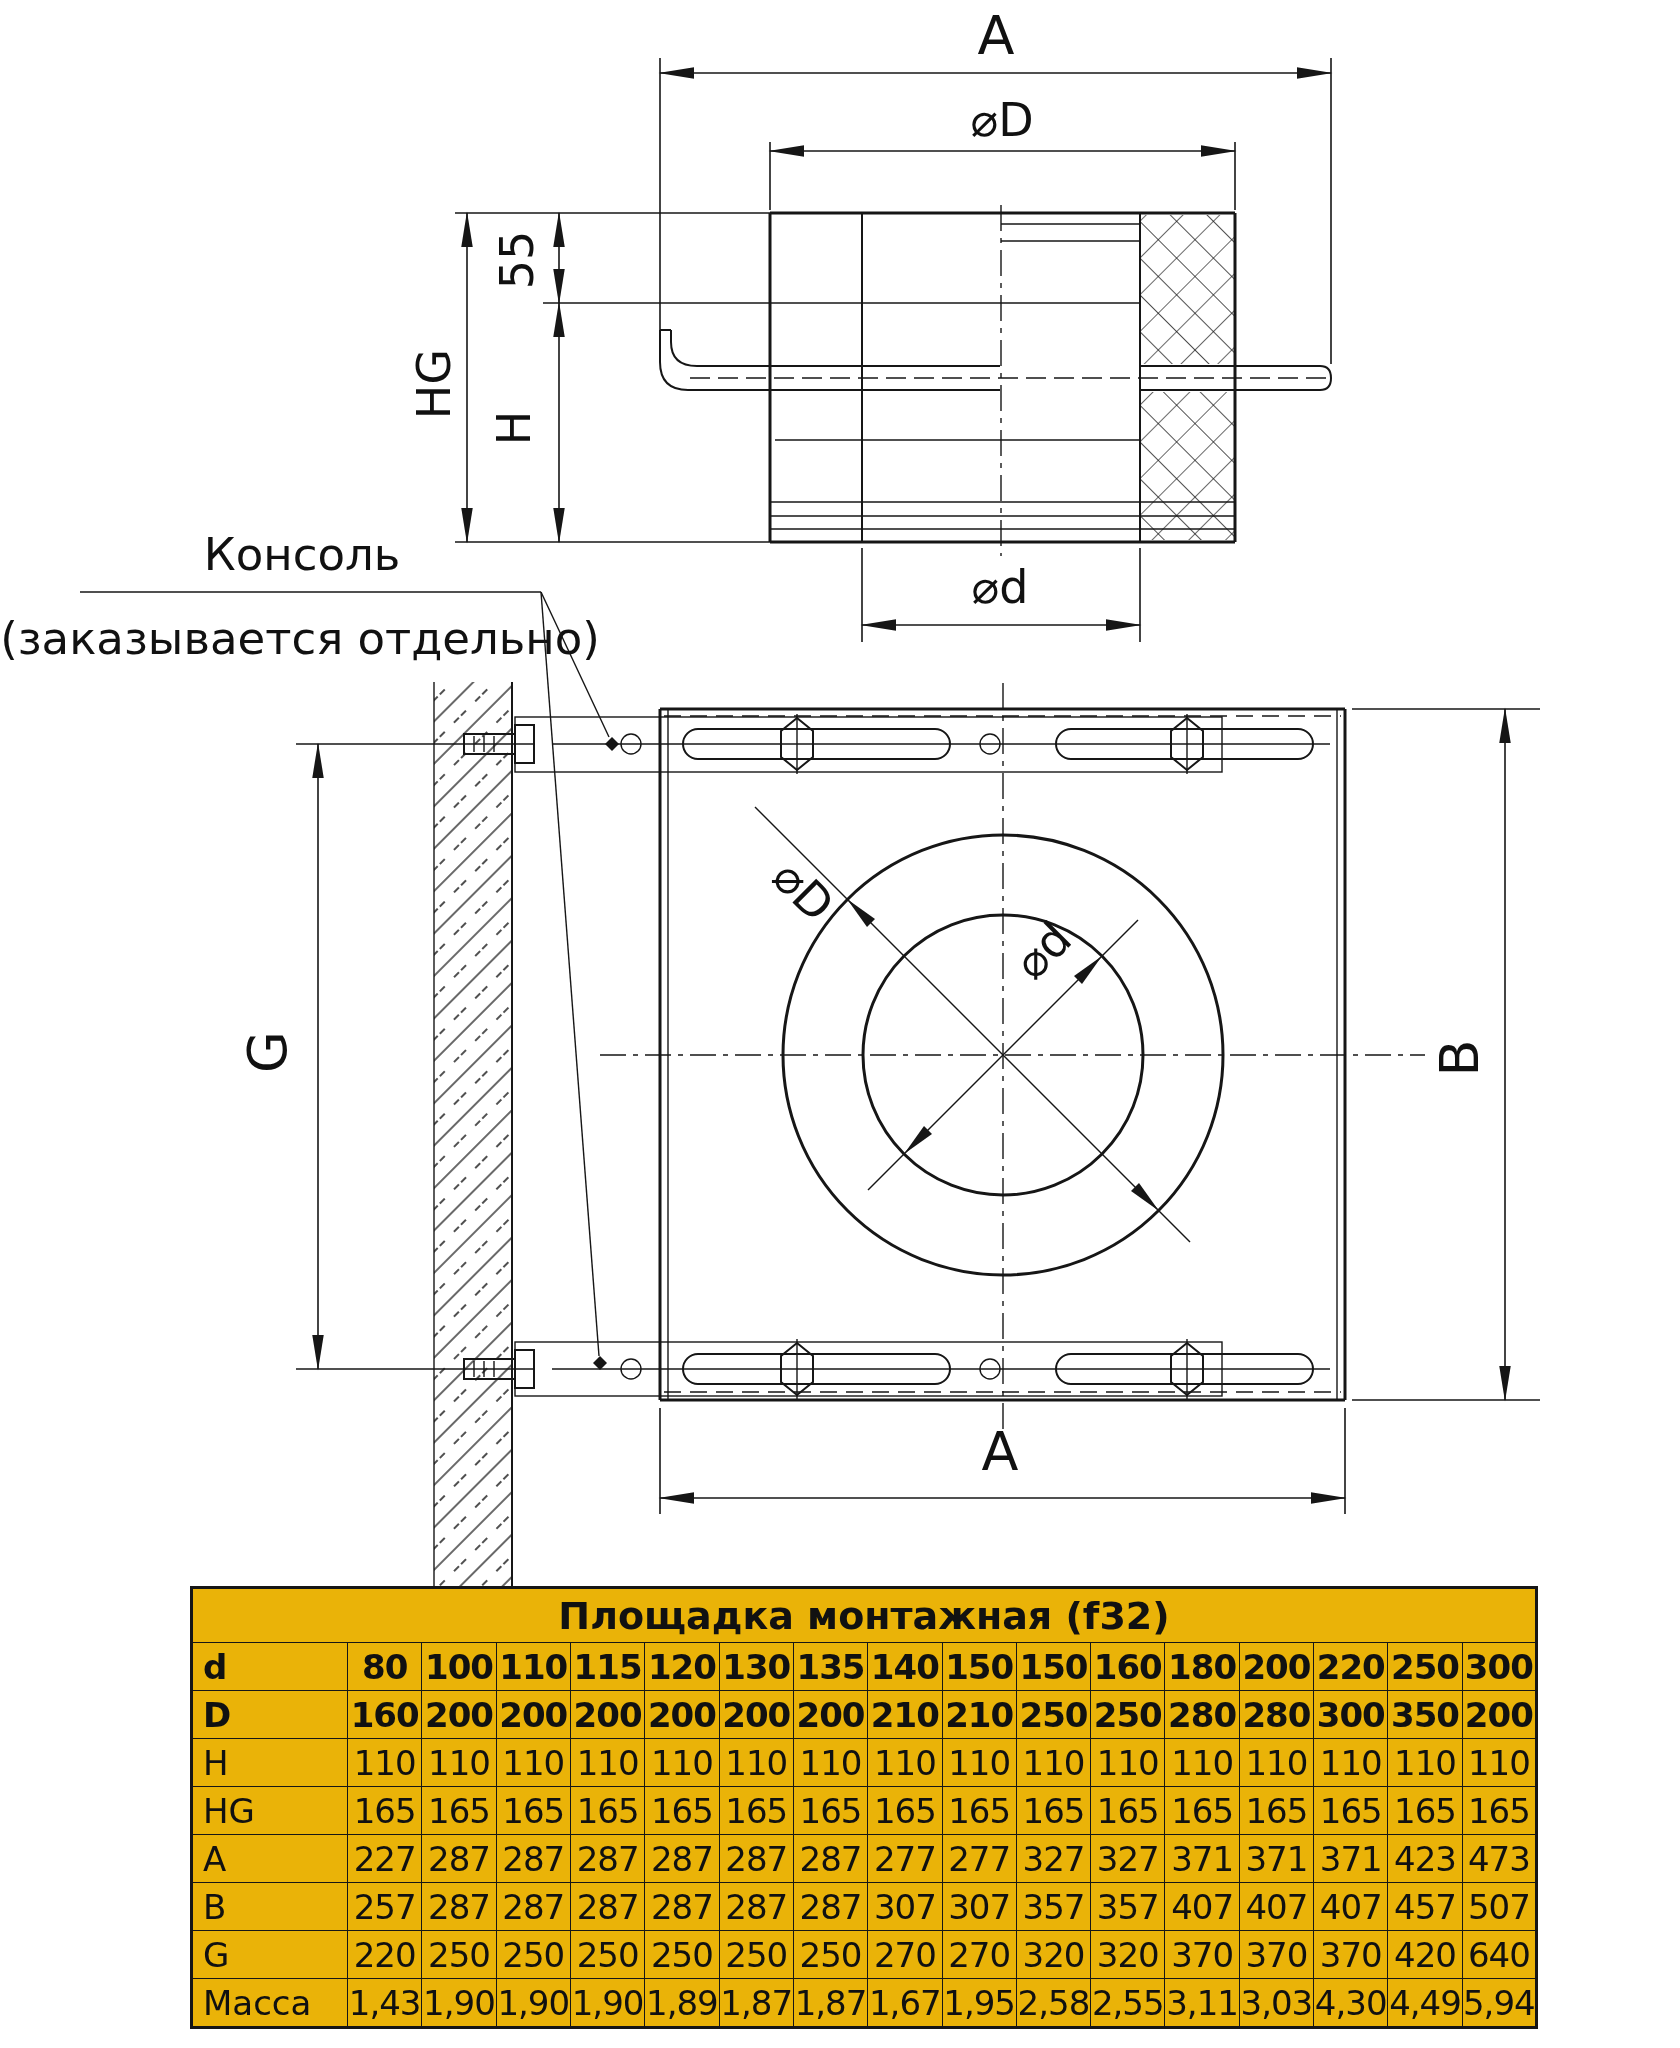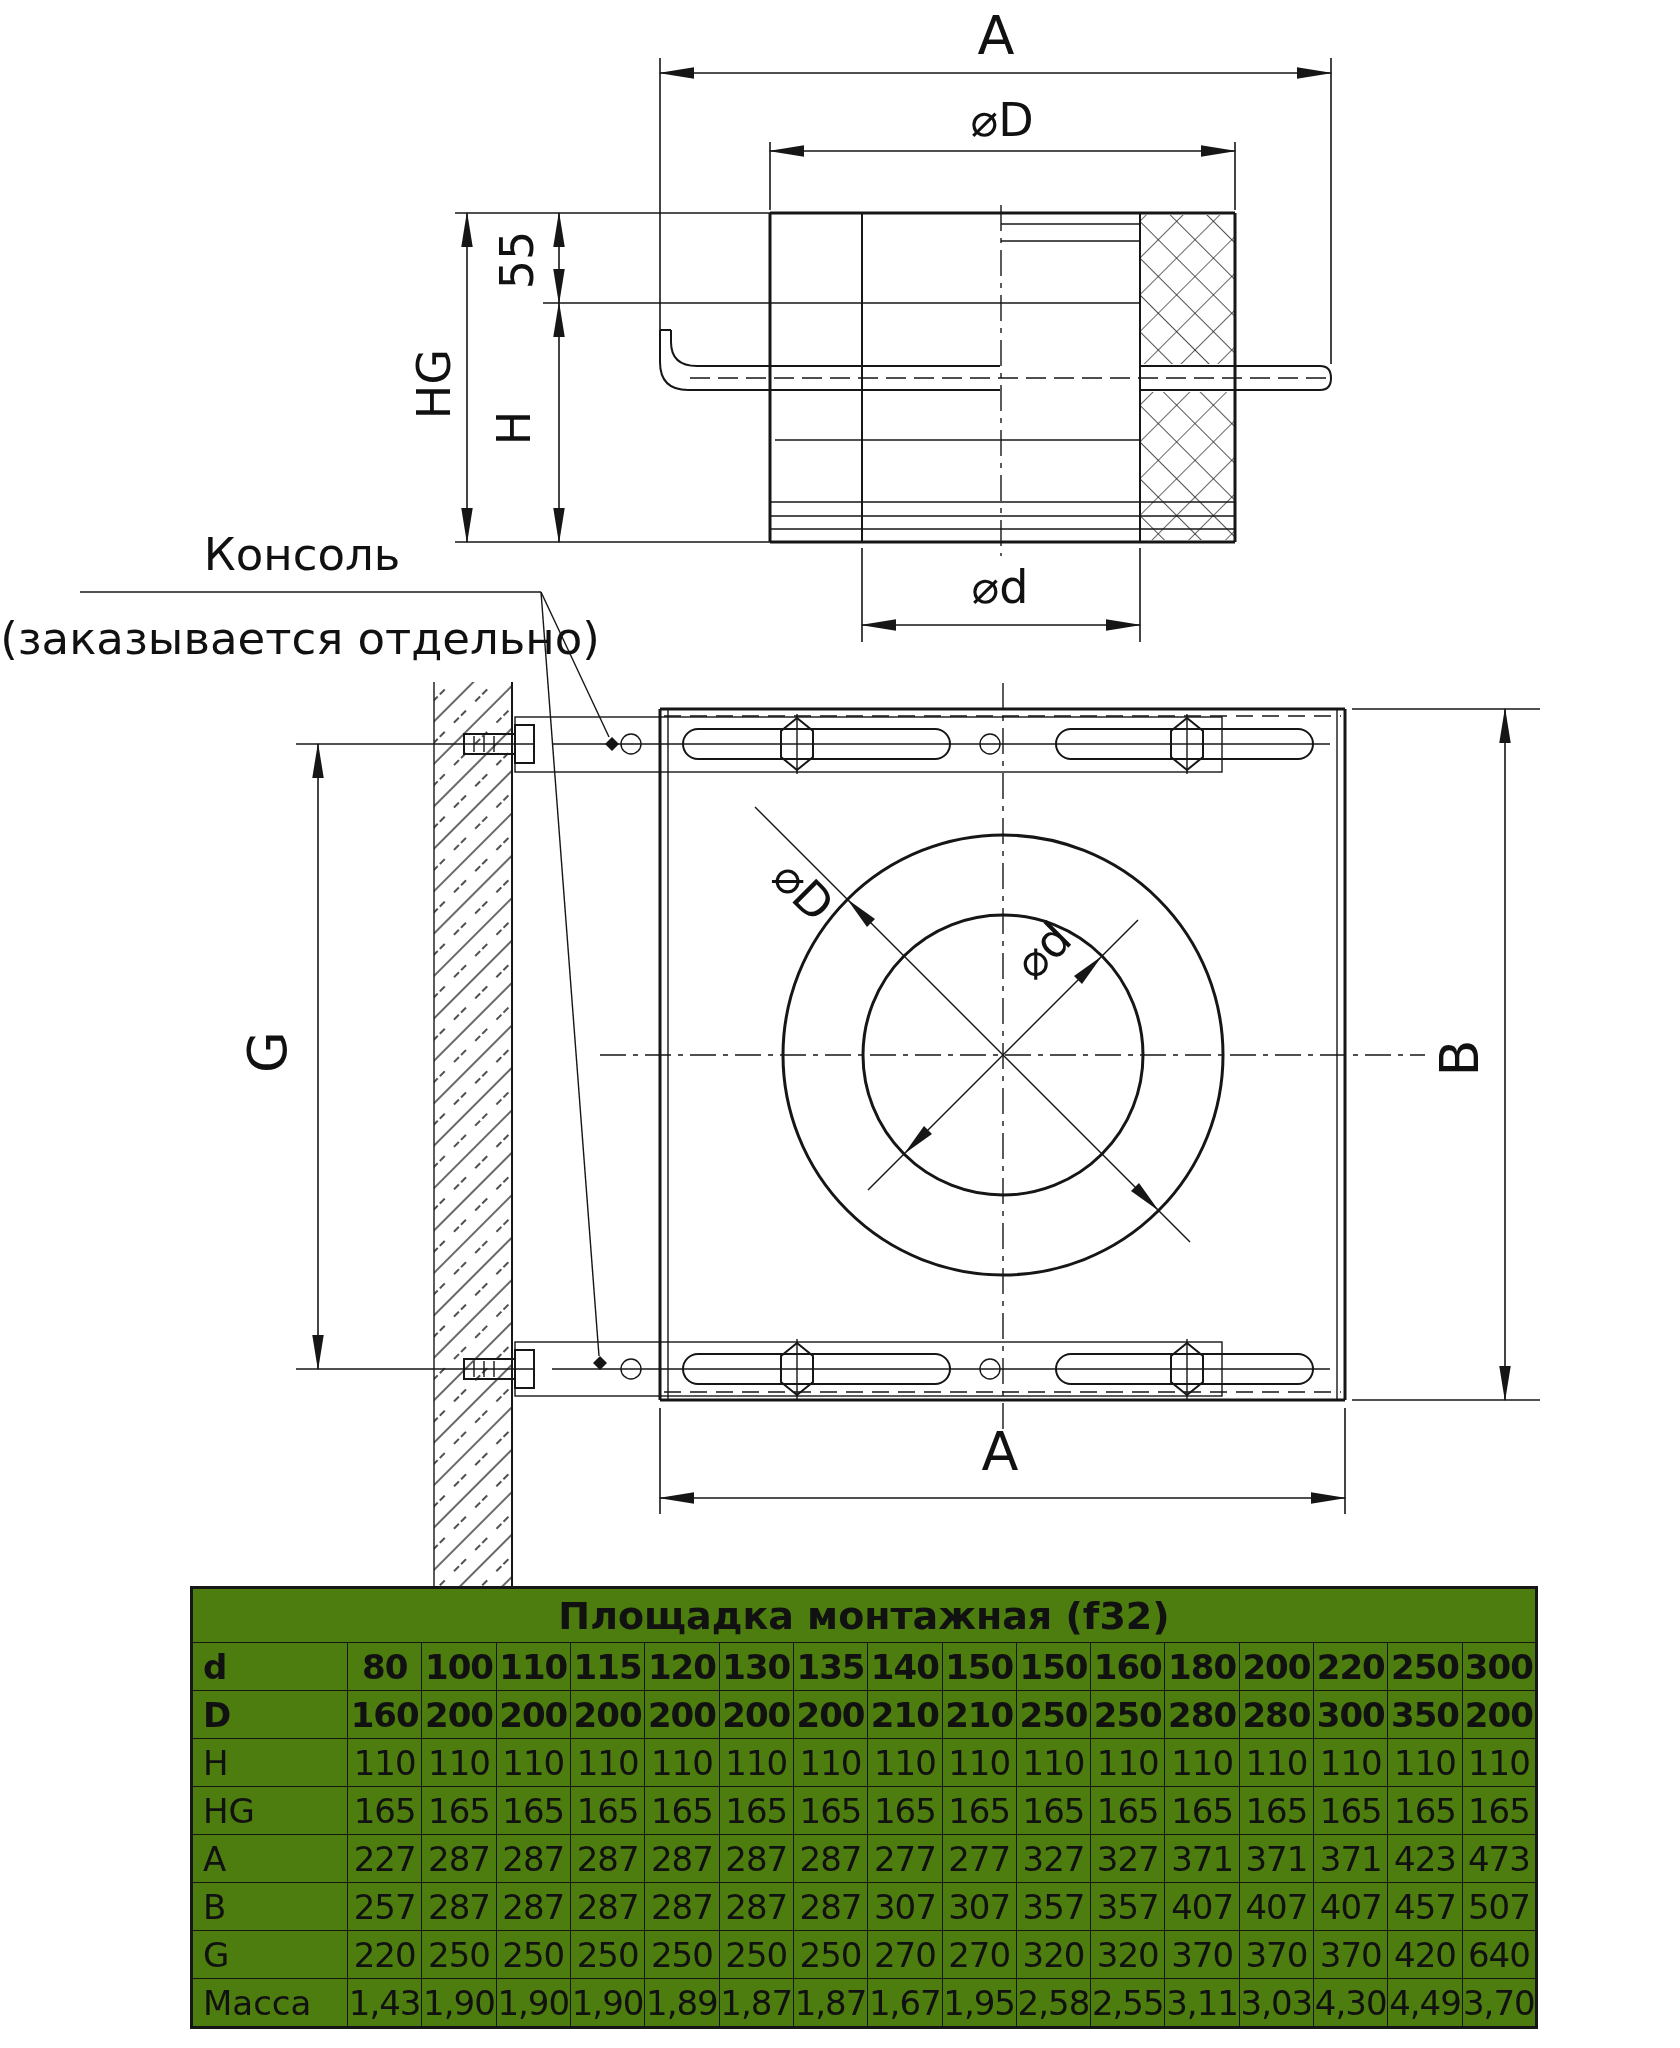--- a/index.html
+++ b/index.html
@@ -13,21 +13,21 @@
   .dim{stroke:#161616;stroke-width:1.6;fill:none;}
   .dashdot{stroke-dasharray:26 7 5 7;}
   .dash{stroke-dasharray:17 9;}
   .dash2{stroke-dasharray:20 8;}
   .lbl{font-size:46px;}
   .lblBig{font-size:54px;}
   .note{font-size:45px;}
   
   .table-wrap{position:absolute;left:190px;top:1586px;width:1348px;}
   table.spec{border-collapse:collapse;table-layout:fixed;width:100%;
-             border:3px solid #161616;background:#4d7c0f;}
+             border:3px solid #161616;background:#eab308;}
   table.spec td{border:1.6px solid #161616;height:47px;padding:0;
                 font-size:34px;text-align:center;letter-spacing:-1px;
                 overflow:hidden;white-space:nowrap;color:#111;}
   table.spec td.title{font-weight:bold;font-size:38px;height:53px;letter-spacing:0;}
   table.spec td.lbl-cell{text-align:left;padding-left:10px;letter-spacing:0;}
   table.spec tr.bold td{font-weight:bold;}
 </style>
 </head>
 <body>
 <div id="page">
@@ -379,19 +379,19 @@
             <td>1,87</td>
             <td>1,87</td>
             <td>1,67</td>
             <td>1,95</td>
             <td>2,58</td>
             <td>2,55</td>
             <td>3,11</td>
             <td>3,03</td>
             <td>4,30</td>
             <td>4,49</td>
-            <td>3,70</td>
+            <td>5,94</td>
           </tr>
         </tbody>
   </table>
 </div>
 
 </div>
 
 </body></html>

